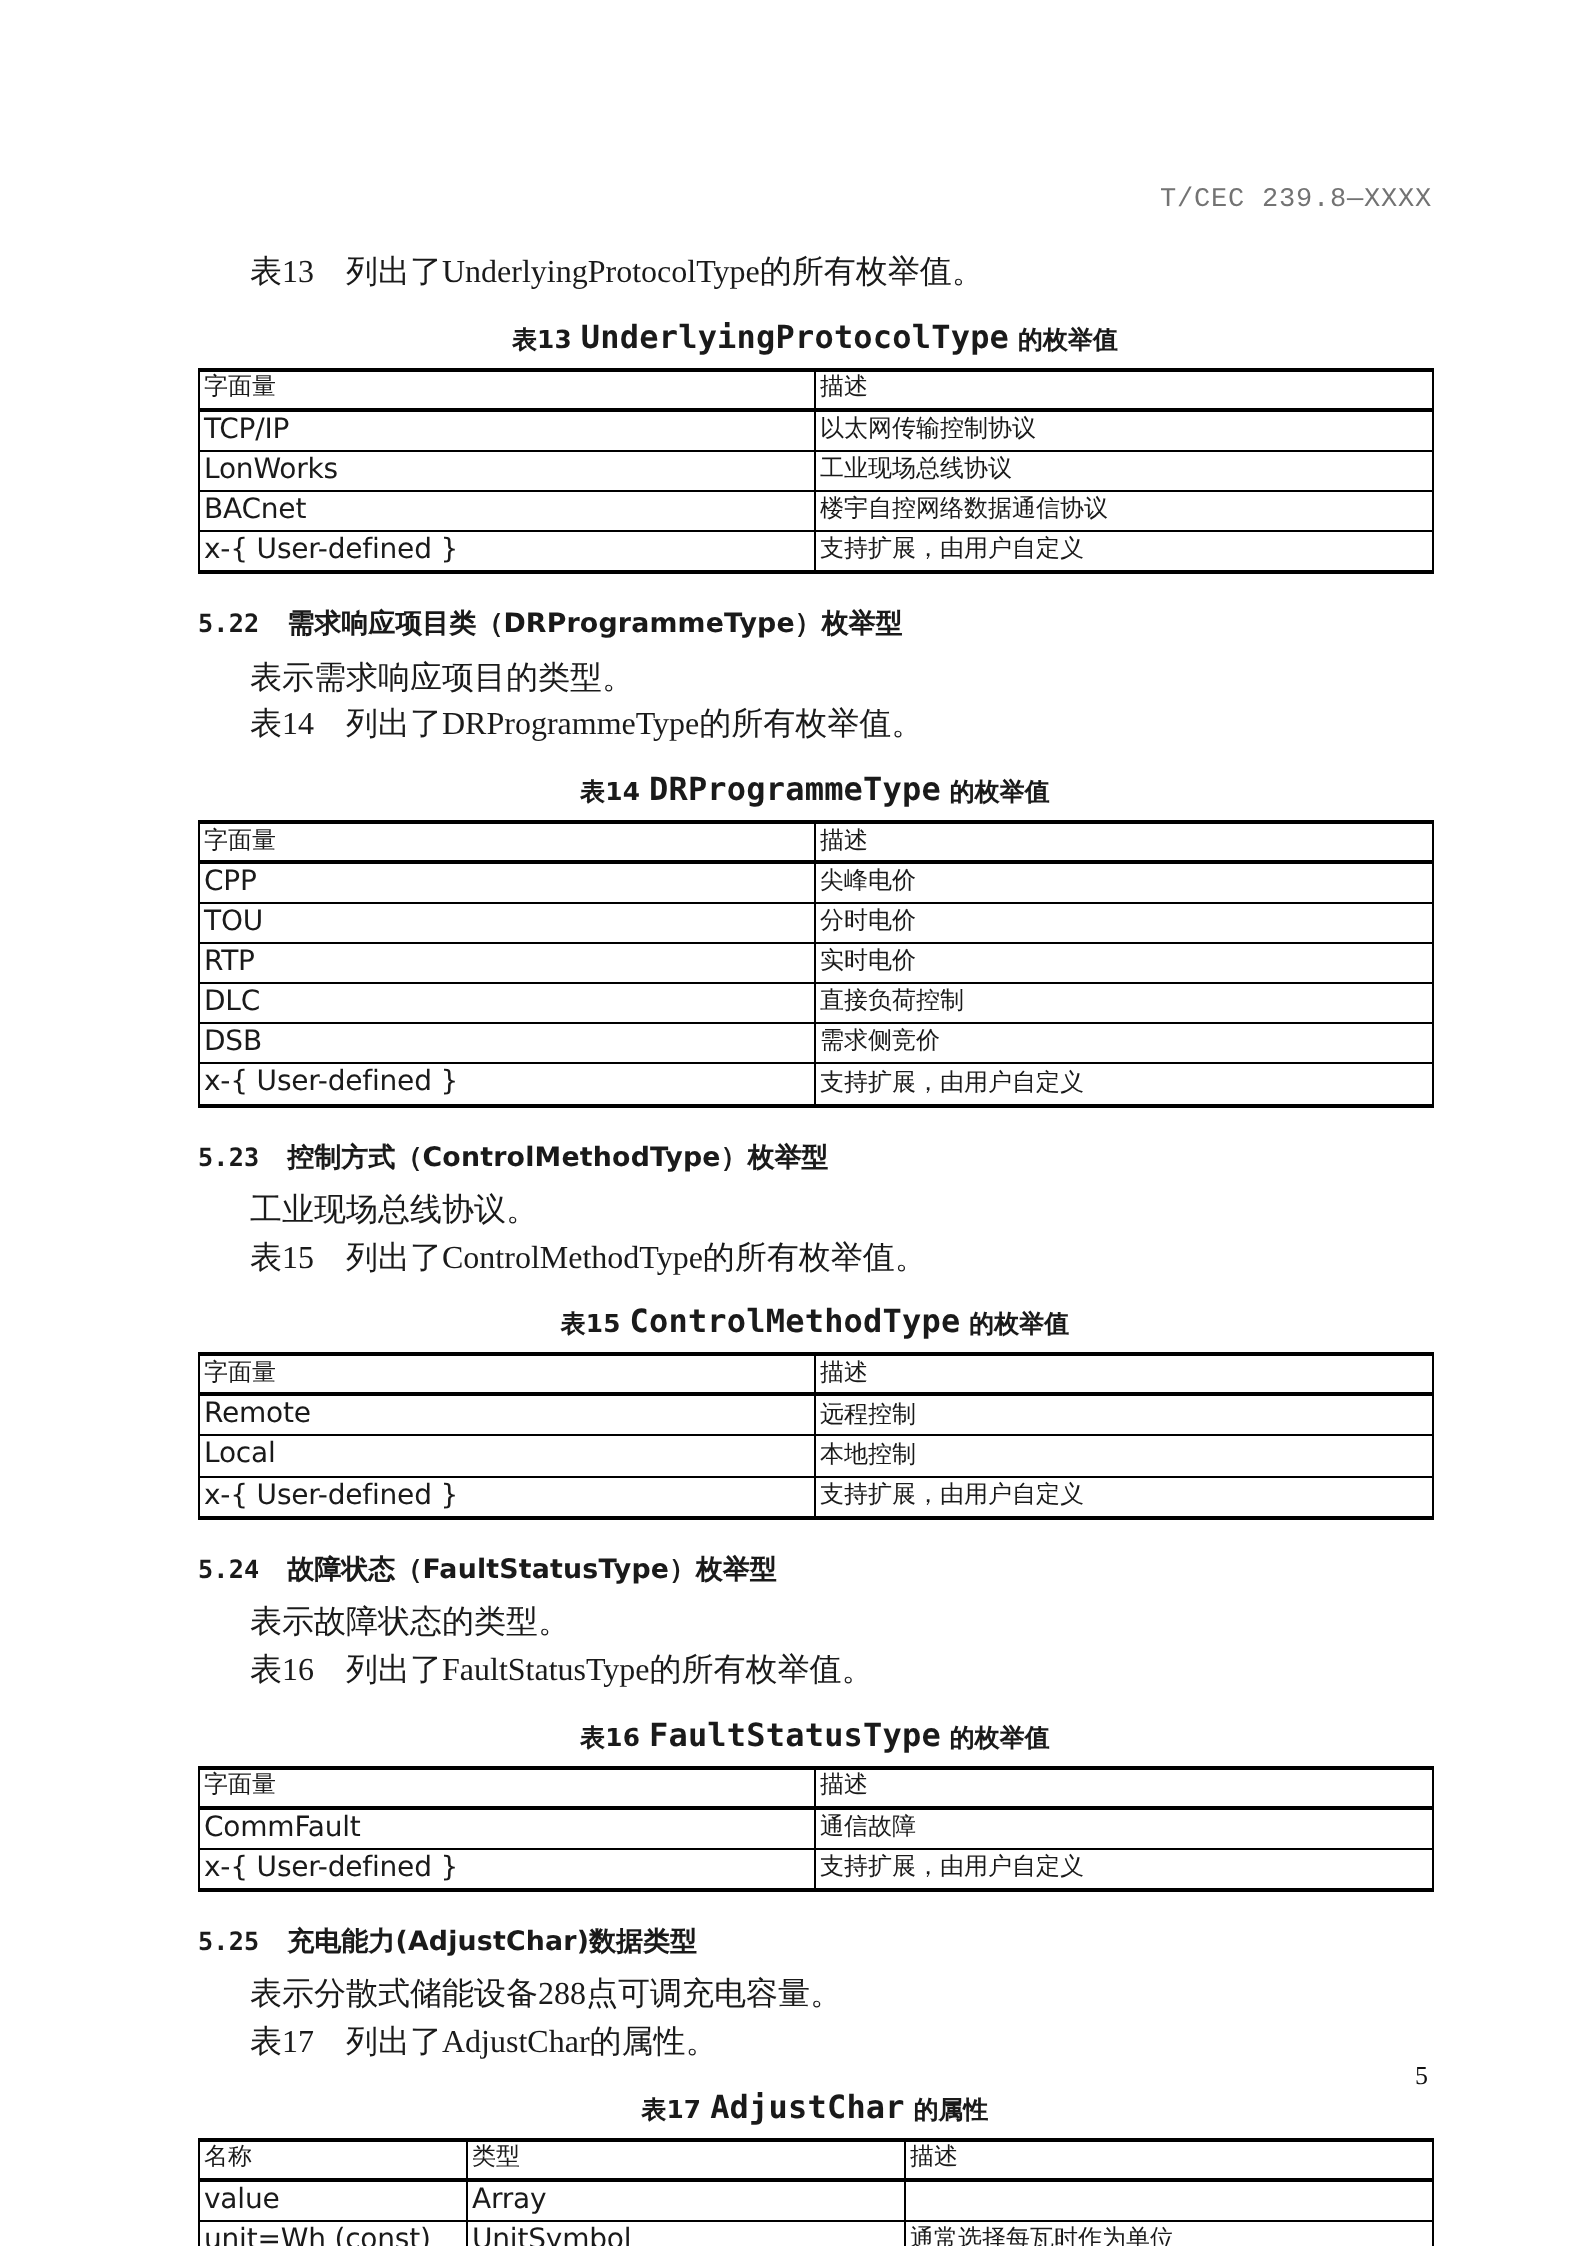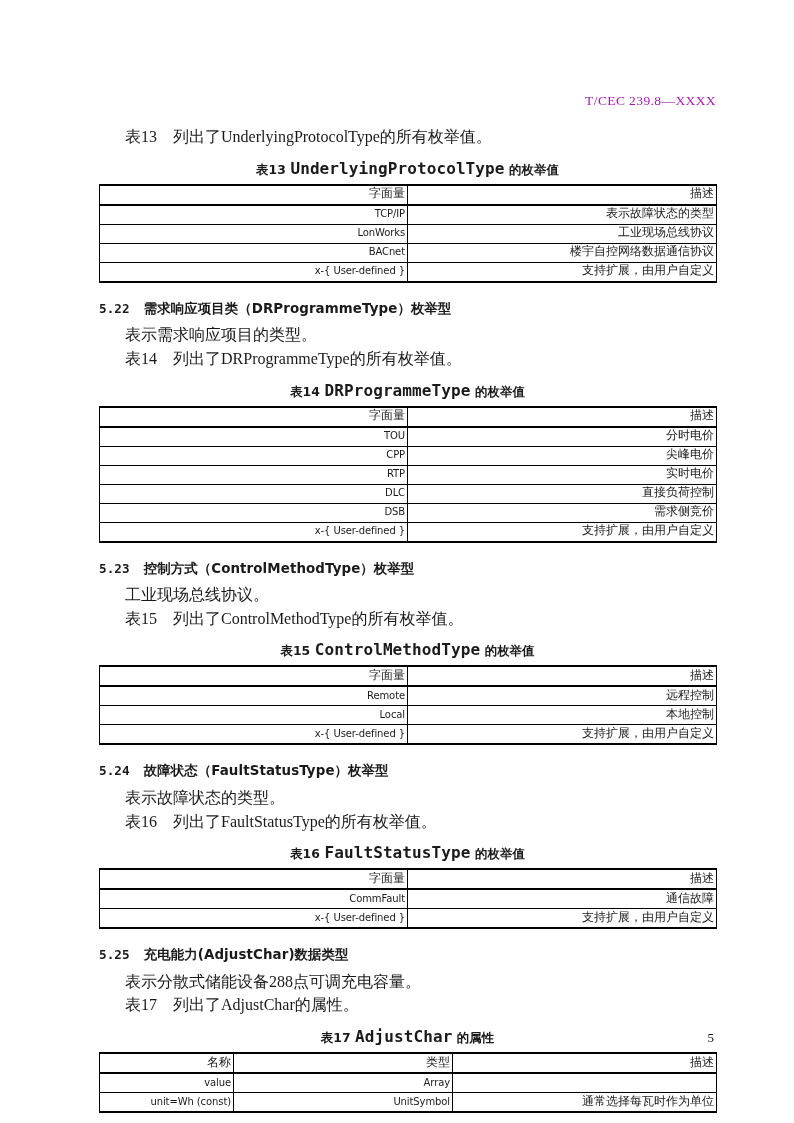--- a/index.html
+++ b/index.html
@@ -18,24 +18,24 @@
   .page {
     position: absolute;
     inset: 0;
     padding: 0;
   }
   
   .doc-header {
     position: absolute;
     top: 93px;
     right: 78px;
-    font-family: Liberation Serif, serif;
+    font-family: Liberation Mono, monospace;
     font-size: 13.5px;
     letter-spacing: 0.4px;
-    color: #a21caf;
+    color: #737373;
     white-space: nowrap;
   }
   
   .content {
     position: absolute;
     left: 99px;
     top: 126px;
     width: 617px;
   }
   
@@ -86,39 +86,39 @@
     table-layout: fixed;
     margin: 0 0 4px 0;
     border-top: 2.2px solid #000;
     border-bottom: 2.2px solid #000;
   }
   table.enum th,
   table.enum td {
     border-left: 1.1px solid #000;
     border-right: 1.1px solid #000;
     border-bottom: 1.1px solid #000;
-    text-align: right;
+    text-align: left;
     padding: 1px 2px 2px 2px;
     height: 15px;
     vertical-align: middle;
     font-size: 11.8px;
     line-height: 1.15;
   }
   table.enum thead th {
     border-bottom: 2.2px solid #000;
     font-family: "Liberation Serif", "DejaVu Serif", serif;
     font-weight: normal;
     font-size: 12px;
   }
   table.enum tbody tr:last-child td {
     border-bottom: none;
   }
   table.enum td.lit {
     font-family: "DejaVu Sans", "Liberation Sans", sans-serif;
-    font-size: 10px;
+    font-size: 14px;
     letter-spacing: -0.1px;
   }
   table.enum td.desc {
     font-family: "Liberation Serif", "DejaVu Serif", serif;
     font-size: 12px;
   }
   
   .col-2 col.c1 { width: 308px; }
   .col-2 col.c2 { width: 309px; }
   .col-3 col.c1 { width: 134px; }
@@ -158,21 +158,21 @@
         </colgroup>
       <thead>
         <tr>
           <th>字面量</th>
           <th>描述</th>
         </tr>
       </thead>
       <tbody>
         <tr>
           <td class="lit">TCP/IP</td>
-          <td class="desc">表示故障状态的类型</td>
+          <td class="desc">以太网传输控制协议</td>
         </tr>
         <tr>
           <td class="lit">LonWorks</td>
           <td class="desc">工业现场总线协议</td>
         </tr>
         <tr>
           <td class="lit">BACnet</td>
           <td class="desc">楼宇自控网络数据通信协议</td>
         </tr>
         <tr>
@@ -201,26 +201,26 @@
           <col class="c2">
         </colgroup>
       <thead>
         <tr>
           <th>字面量</th>
           <th>描述</th>
         </tr>
       </thead>
       <tbody>
         <tr>
+          <td class="lit">CPP</td>
+          <td class="desc">尖峰电价</td>
+        </tr>
+        <tr>
           <td class="lit">TOU</td>
           <td class="desc">分时电价</td>
-        </tr>
-        <tr>
-          <td class="lit">CPP</td>
-          <td class="desc">尖峰电价</td>
         </tr>
         <tr>
           <td class="lit">RTP</td>
           <td class="desc">实时电价</td>
         </tr>
         <tr>
           <td class="lit">DLC</td>
           <td class="desc">直接负荷控制</td>
         </tr>
         <tr>

